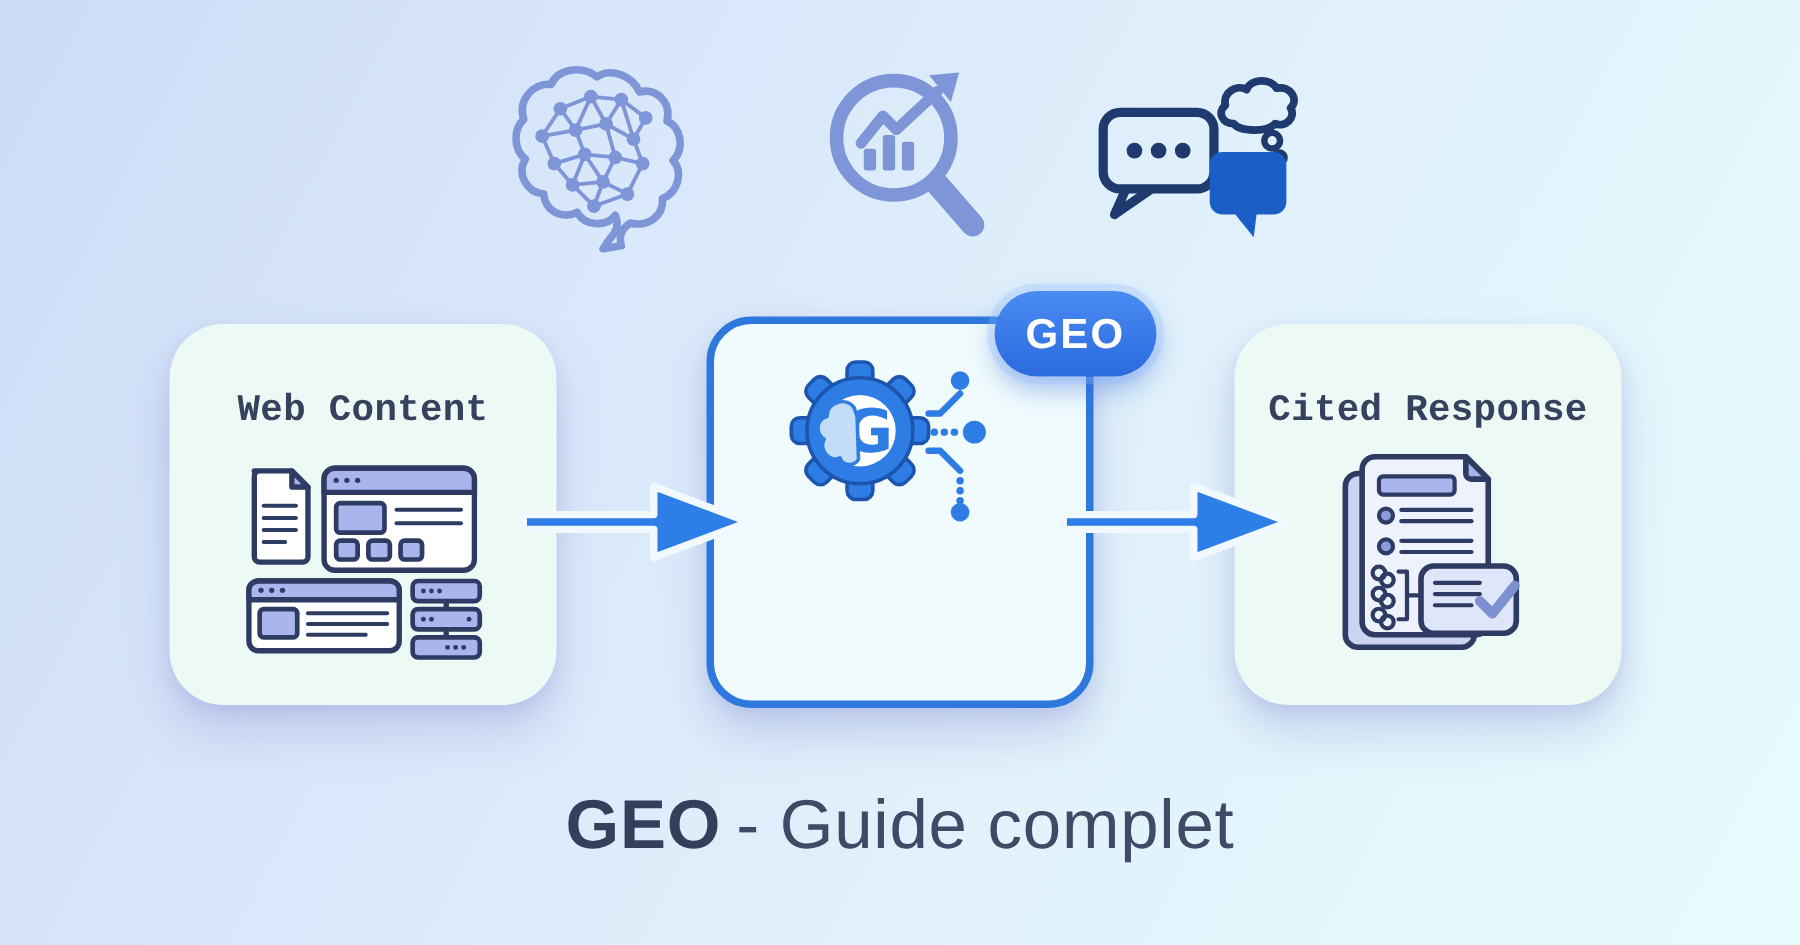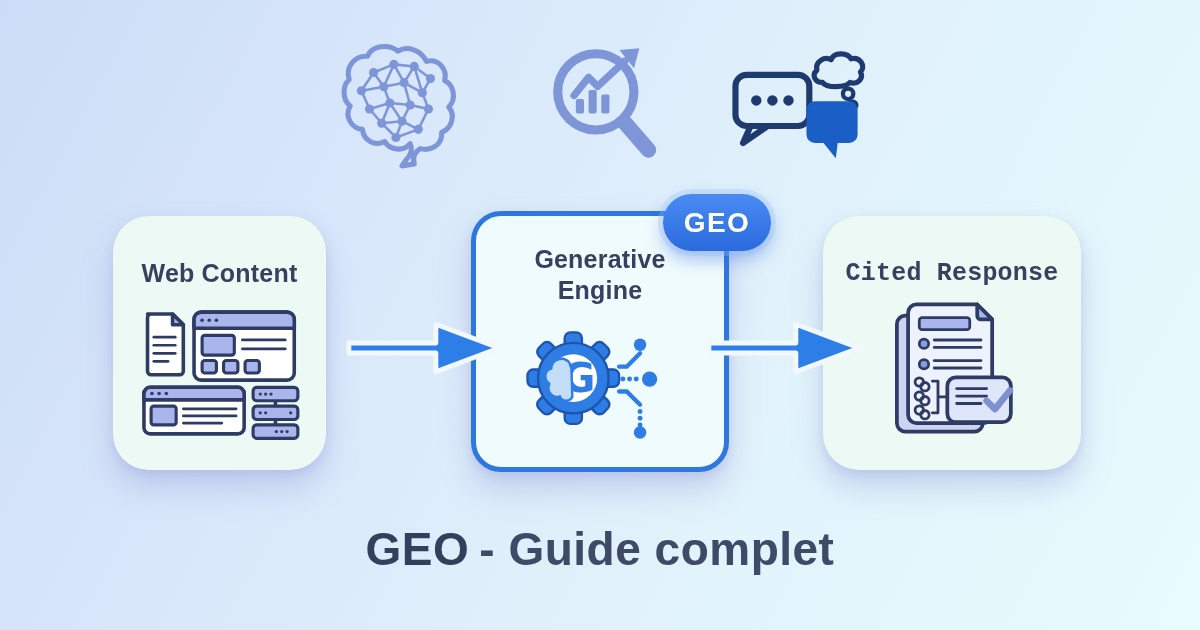--- a/index.html
+++ b/index.html
@@ -24,21 +24,21 @@
   
   .node {
     position: absolute;
     box-sizing: border-box;
     background: #ecf9f5;
     border-radius: 36px;
     box-shadow: 0 18px 30px rgba(140, 148, 215, 0.35), 0 4px 10px rgba(150, 160, 220, 0.25);
     text-align: center;
     z-index: 2;
   }
-  .node-left  { left: 113px; top: 216px; width: 213px; height: 254px; }
+  .node-left  { left: 113px; top: 216px; width: 258px; height: 254px; font-family: Liberation Mono, monospace; }
   .node-mid   {
     left: 471px; top: 211px; width: 258px; height: 261px;
     background: #f0fbfd;
     border: 5px solid #2e78dd;
     border-radius: 30px;
   }
   .node-right { left: 823px; top: 216px; width: 258px; height: 254px; }
 
   .node-label {
     font-weight: bold;
@@ -82,21 +82,21 @@
   
   .footer-title {
     position: absolute;
     left: 0; top: 522px; width: 1200px;
     text-align: center;
     font-size: 46px;
     color: #3c4863;
     letter-spacing: 0.5px;
   }
   .footer-title .t-bold { font-weight: bold; color: #343f5c; }
-  .footer-title .t-rest { font-weight: bold; margin-left: 10px; color: #3e4a66; }
+  .footer-title .t-rest { font-weight: normal; margin-left: 10px; color: #3e4a66; }
 </style>
 </head>
 <body>
 
 <div class="canvas">
 
   <div class="deco deco-brain">
     <svg viewBox="0 0 120 130">
       <path d="M58 11 C48 3 32 6 28 16 C15 15 6 27 10 39 C3 45 3 59 11 65 C5 75 12 87 23 88 C24 99 35 105 45 100 C50 109 64 110 70 102 C73 108 70 114 66 118 L62 124 L74 122 C72 115 75 110 80 107 C92 110 102 102 101 91 C111 87 115 74 108 66 C116 58 113 44 104 40 C107 28 97 18 86 21 C81 10 67 5 58 11 Z" fill="none" stroke="#7e96d8" stroke-width="5" stroke-linejoin="round"></path>
       <g stroke="#7e96d8" stroke-width="2.5">
@@ -248,21 +248,20 @@
     </div>
   </div>
 
   <div class="arrow arrow-1">
     <svg viewBox="0 0 170 72">
       <path d="M10 31 H98 V12 L162 36 L98 60 V41 H10 Z" fill="#2e7ee8" stroke="#f2f8ff" stroke-width="5" stroke-linejoin="round"></path>
     </svg>
   </div>
 
   <div class="node node-mid">
-    <div class="node-label">Generative Engine</div>
     <div class="node-icon">
       <svg viewBox="0 0 160 130">
         <g fill="#2e7de4" stroke="#1d55ae" stroke-width="2.5" stroke-linejoin="round">
           <rect x="-9" y="-48" width="18" height="96" rx="6" transform="translate(52,62)"></rect>
           <rect x="-9" y="-48" width="18" height="96" rx="6" transform="translate(52,62) rotate(45)"></rect>
           <rect x="-9" y="-48" width="18" height="96" rx="6" transform="translate(52,62) rotate(90)"></rect>
           <rect x="-9" y="-48" width="18" height="96" rx="6" transform="translate(52,62) rotate(135)"></rect>
           <circle cx="52" cy="62" r="37"></circle>
         </g>
         <circle cx="52" cy="62" r="25" fill="#ffffff"></circle>

